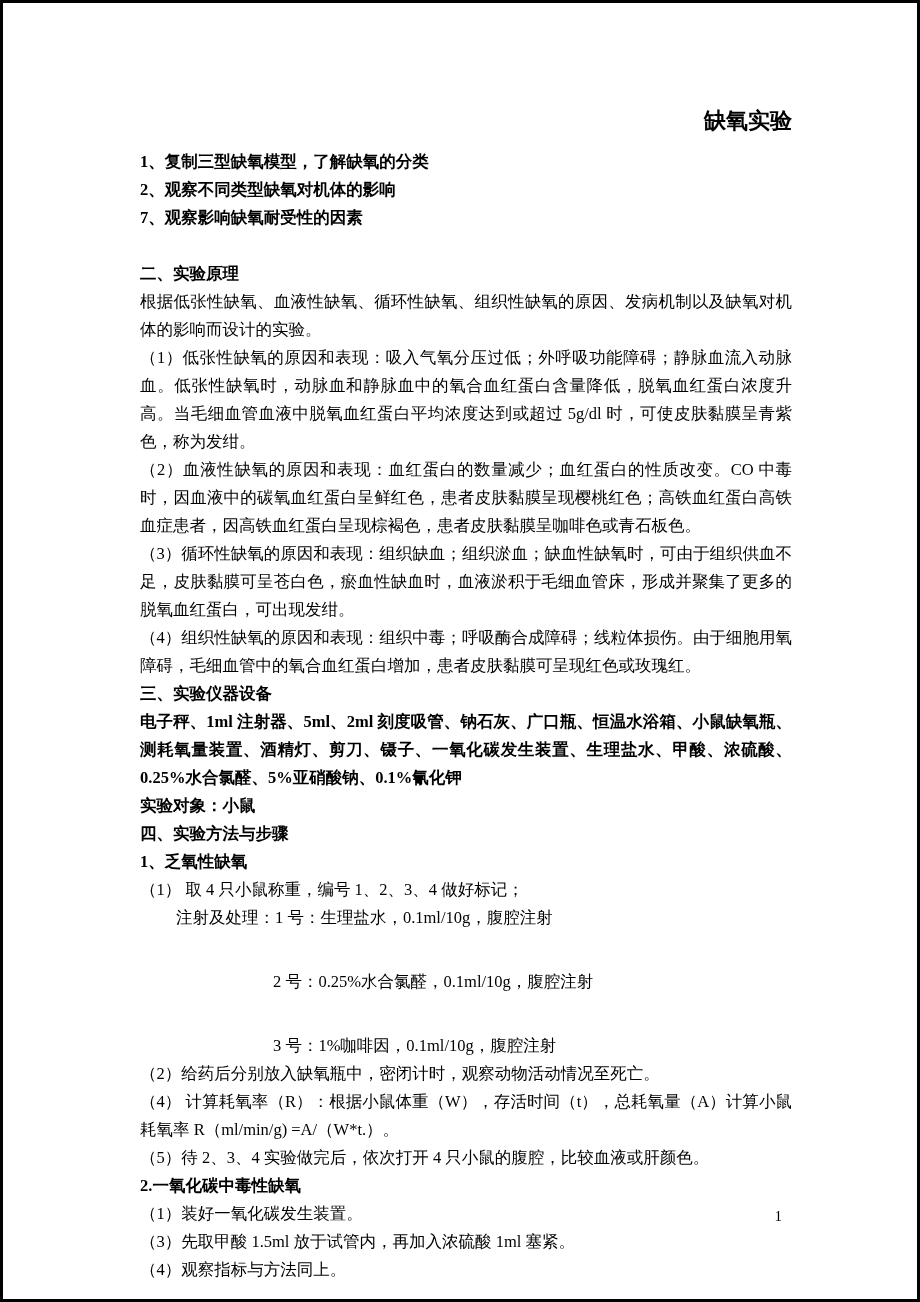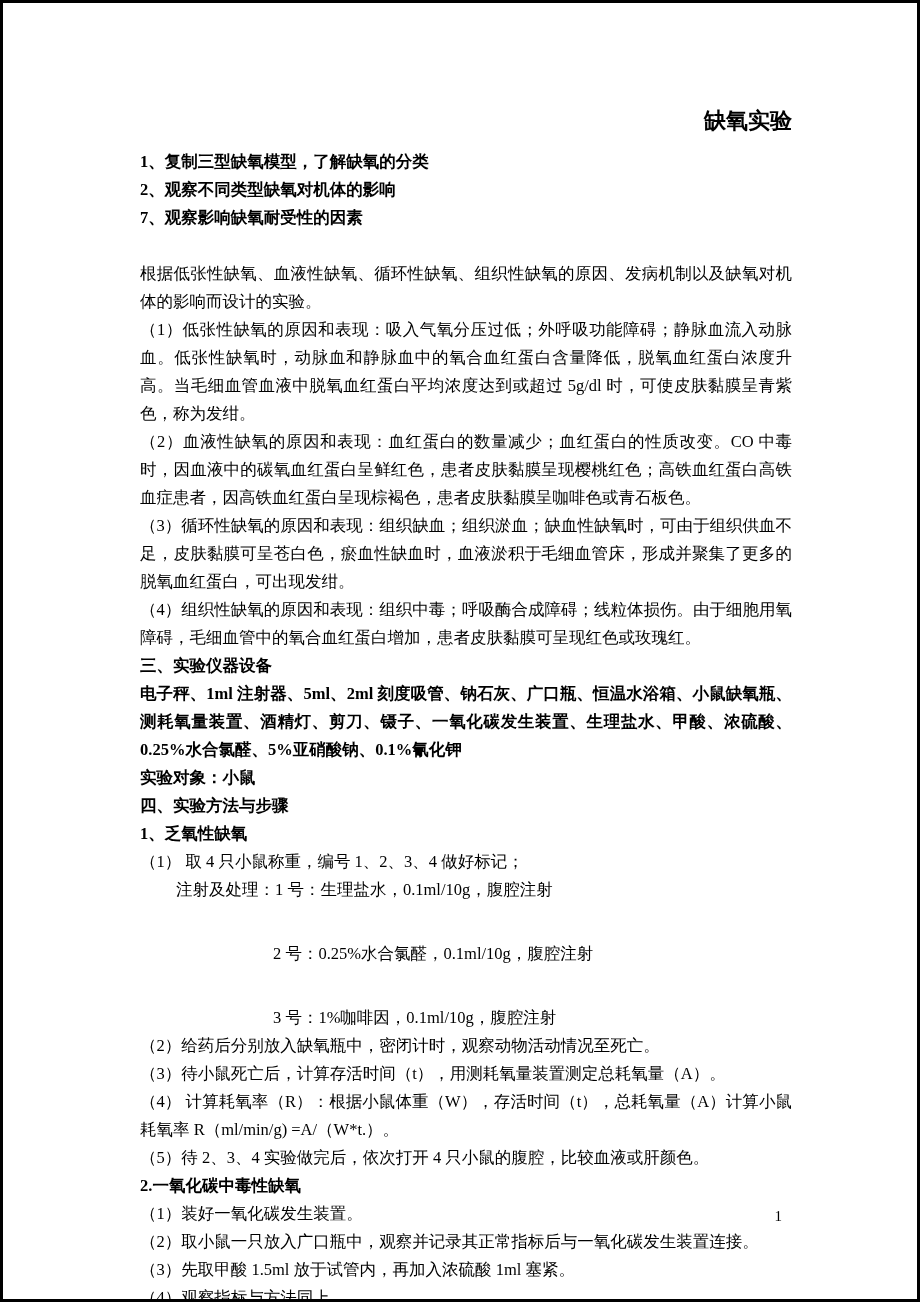--- a/index.html
+++ b/index.html
@@ -54,42 +54,41 @@
 
   <div class="content">
     <div class="doc-title">缺氧实验</div>
 
     <div class="b">1、复制三型缺氧模型，了解缺氧的分类</div>
     <div class="b">2、观察不同类型缺氧对机体的影响</div>
     <div class="b">7、观察影响缺氧耐受性的因素</div>
 
     <div class="spacer"></div>
 
+    <div class="h">二、实验原理</div>
     <div class="para">根据低张性缺氧、血液性缺氧、循环性缺氧、组织性缺氧的原因、发病机制以及缺氧对机体的影响而设计的实验。</div>
     <div class="para">（1）低张性缺氧的原因和表现：吸入气氧分压过低；外呼吸功能障碍；静脉血流入动脉血。低张性缺氧时，动脉血和静脉血中的氧合血红蛋白含量降低，脱氧血红蛋白浓度升高。当毛细血管血液中脱氧血红蛋白平均浓度达到或超过 5g/dl 时，可使皮肤黏膜呈青紫色，称为发绀。</div>
     <div class="para">（2）血液性缺氧的原因和表现：血红蛋白的数量减少；血红蛋白的性质改变。CO 中毒时，因血液中的碳氧血红蛋白呈鲜红色，患者皮肤黏膜呈现樱桃红色；高铁血红蛋白高铁血症患者，因高铁血红蛋白呈现棕褐色，患者皮肤黏膜呈咖啡色或青石板色。</div>
     <div class="para">（3）循环性缺氧的原因和表现：组织缺血；组织淤血；缺血性缺氧时，可由于组织供血不足，皮肤黏膜可呈苍白色，瘀血性缺血时，血液淤积于毛细血管床，形成并聚集了更多的脱氧血红蛋白，可出现发绀。</div>
     <div class="para">（4）组织性缺氧的原因和表现：组织中毒；呼吸酶合成障碍；线粒体损伤。由于细胞用氧障碍，毛细血管中的氧合血红蛋白增加，患者皮肤黏膜可呈现红色或玫瑰红。</div>
 
     <div class="h">三、实验仪器设备</div>
     <div class="para b">电子秤、1ml 注射器、5ml、2ml 刻度吸管、钠石灰、广口瓶、恒温水浴箱、小鼠缺氧瓶、测耗氧量装置、酒精灯、剪刀、镊子、一氧化碳发生装置、生理盐水、甲酸、浓硫酸、0.25%水合氯醛、5%亚硝酸钠、0.1%氰化钾</div>
     <div class="b">实验对象：小鼠</div>
 
     <div class="h">四、实验方法与步骤</div>
     <div class="h">1、乏氧性缺氧</div>
     <div class="para">（1） 取 4 只小鼠称重，编号 1、2、3、4 做好标记；</div>
     <div class="indent1">注射及处理：1 号：生理盐水，0.1ml/10g，腹腔注射</div>
     <div class="indent2">2 号：0.25%水合氯醛，0.1ml/10g，腹腔注射</div>
     <div class="indent2">3 号：1%咖啡因，0.1ml/10g，腹腔注射</div>
     <div class="para">（2）给药后分别放入缺氧瓶中，密闭计时，观察动物活动情况至死亡。</div>
-    <div class="para">（3）待小鼠死亡后，计算存活时间（t），用测耗氧量装置测定总耗氧量（A）。</div>
     <div class="para">（4） 计算耗氧率（R）：根据小鼠体重（W），存活时间（t），总耗氧量（A）计算小鼠耗氧率 R（ml/min/g) =A/（W*t.）。</div>
     <div class="para">（5）待 2、3、4 实验做完后，依次打开 4 只小鼠的腹腔，比较血液或肝颜色。</div>
 
     <div class="h">2.一氧化碳中毒性缺氧</div>
     <div class="para">（1）装好一氧化碳发生装置。</div>
-    <div class="para">（2）取小鼠一只放入广口瓶中，观察并记录其正常指标后与一氧化碳发生装置连接。</div>
     <div class="para">（3）先取甲酸 1.5ml 放于试管内，再加入浓硫酸 1ml 塞紧。</div>
     <div class="para">（4）观察指标与方法同上。</div>
   </div>
 
   <div class="footer">1</div>
 </div>
 
 </body></html>

